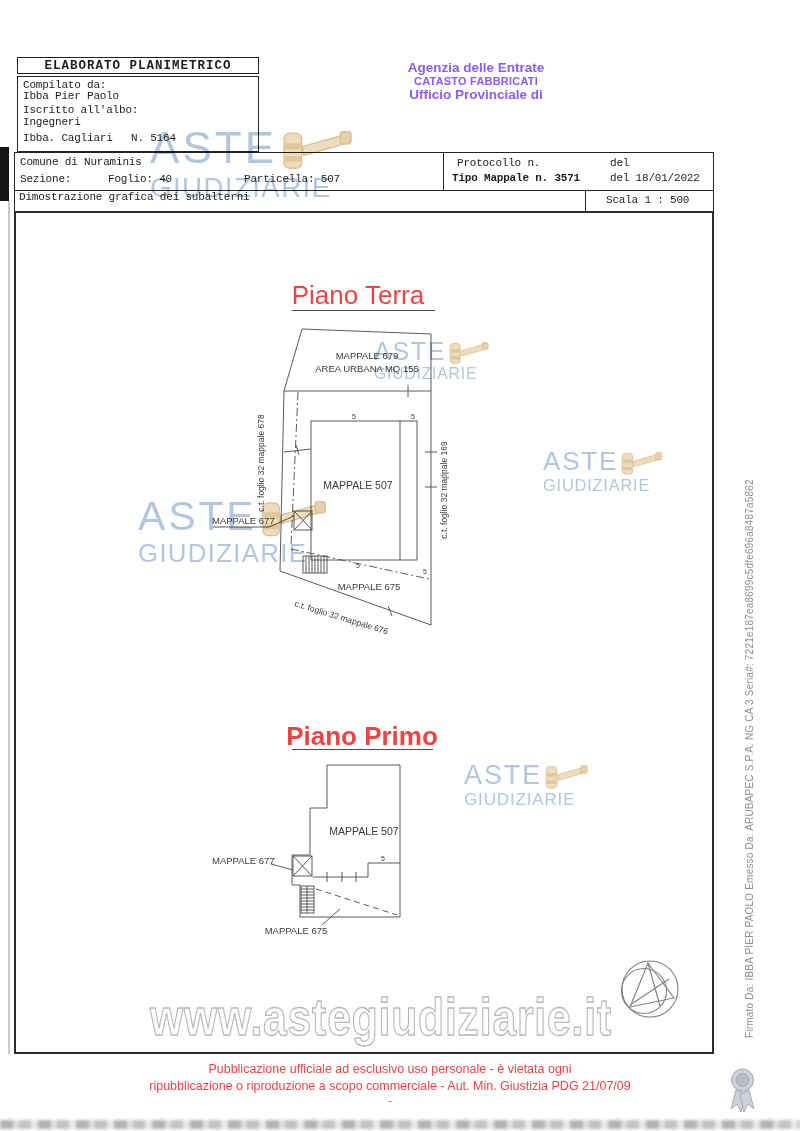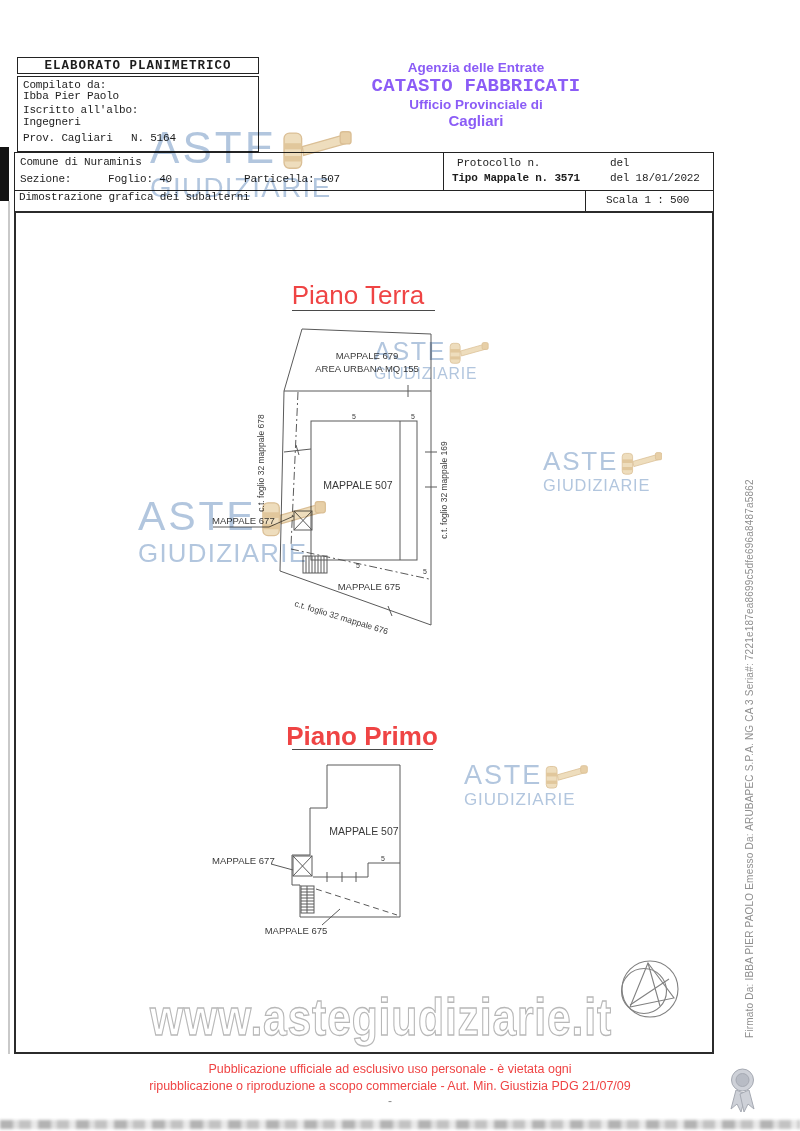--- a/index.html
+++ b/index.html
@@ -9,21 +9,21 @@
   .mono{font-family:"Liberation Mono","DejaVu Sans Mono",monospace;color:#1d1d1d;}
   .box{position:absolute;border:1.6px solid #232323;box-sizing:border-box;background:transparent;}
   .abs{position:absolute;white-space:nowrap;}
   .t11{font-size:11px;letter-spacing:-0.2px;}
   .title-box{display:flex;align-items:center;justify-content:center;}
   .title-box span{font-size:12.5px;font-weight:bold;letter-spacing:1px;}
   
   .agency{position:absolute;left:360px;top:60px;width:232px;text-align:center;color:#8b5cf6;}
   .agency div{font-weight:bold;}
   .ag1{font-size:13.5px;}
-  .ag2{font-size:19px;letter-spacing:.2px;font-family:Liberation Mono, monospace;}
+  .ag2{font-size:11px;letter-spacing:.2px;}
   .ag3{font-size:13.5px;}
   .ag4{font-size:15px;}
   
   .main-frame{position:absolute;left:14px;top:211px;width:700px;height:843px;
               border:2px solid #2b2b2b;box-sizing:border-box;}
   .plan-title{position:absolute;width:200px;text-align:center;font-size:26px;color:#ef4444;}
   .rule{position:absolute;height:1.3px;background:#4a4a4a;}
   
   .wm{position:absolute;color:#aec3dd;mix-blend-mode:multiply;opacity:.95;line-height:1;}
   .wm-row{display:flex;align-items:flex-start;}
@@ -66,28 +66,27 @@
   <div class="edge-line"></div>
 
   <div class="box title-box" style="left:17px;top:57px;width:242px;height:17px;">
     <span class="mono">ELABORATO PLANIMETRICO</span>
   </div>
   <div class="box" style="left:17px;top:76px;width:242px;height:76px;"></div>
   <div class="abs mono t11" style="left:23px;top:79px;">Compilato da:</div>
   <div class="abs mono t11" style="left:23px;top:90px;">Ibba Pier Paolo</div>
   <div class="abs mono t11" style="left:23px;top:104px;">Iscritto all'albo:</div>
   <div class="abs mono t11" style="left:23px;top:116px;">Ingegneri</div>
-  <div class="abs mono t11" style="left:23px;top:132px;">Prov. Cagliari</div>
+  <div class="abs mono t11" style="left:23px;top:132px;">Ibba. Cagliari</div>
   <div class="abs mono t11" style="left:131px;top:132px;">N. 5164</div>
 
   <div class="agency">
     <div class="ag1">Agenzia delle Entrate</div>
     <div class="ag2">CATASTO FABBRICATI</div>
     <div class="ag3">Ufficio Provinciale di</div>
-    <div class="ag4">Cagliari</div>
   </div>
 
   <div class="box" style="left:14px;top:152px;width:430px;height:39px;"></div>
   <div class="abs mono t11" style="left:20px;top:156px;">Comune di Nuraminis</div>
   <div class="abs mono t11" style="left:20px;top:173px;">Sezione:</div>
   <div class="abs mono t11" style="left:108px;top:173px;">Foglio: 40</div>
   <div class="abs mono t11" style="left:244px;top:173px;">Particella: 507</div>
 
   <div class="box" style="left:443px;top:152px;width:271px;height:39px;"></div>
   <div class="abs mono t11" style="left:457px;top:157px;">Protocollo n.</div>

